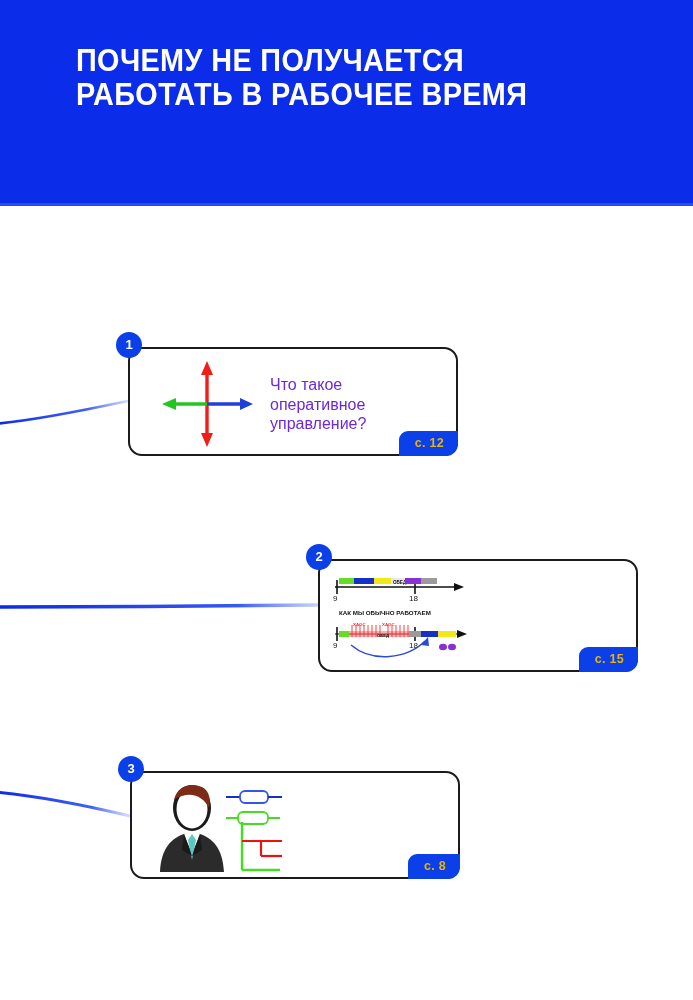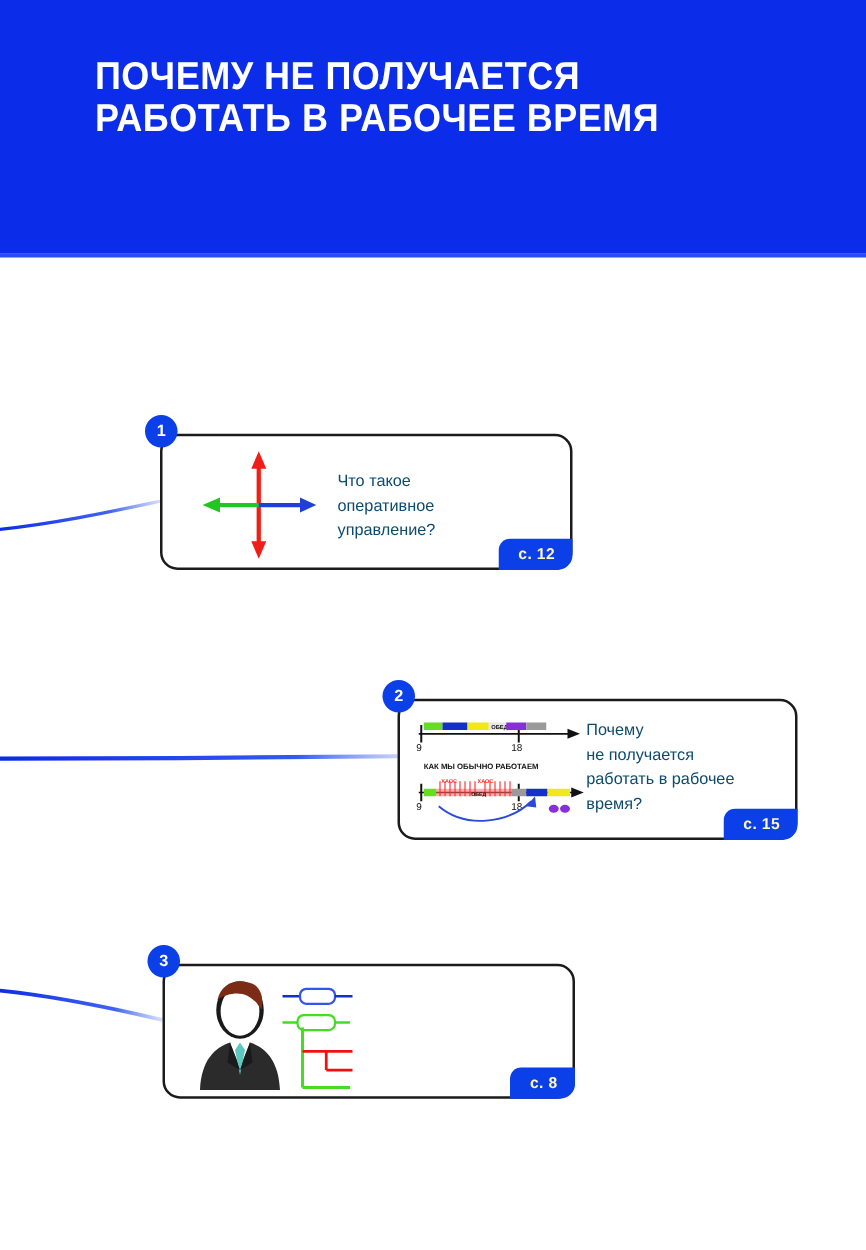--- a/index.html
+++ b/index.html
@@ -82,35 +82,35 @@
     color: #ffffff;
     font-size: 13px;
     font-weight: bold;
     line-height: 26px;
     text-align: center;
     z-index: 4;
   }
 
   .card-text {
     position: absolute;
-    color: #0c4a6e;
-    font-size: 13px;
+    color: #6d28d9;
+    font-size: 16px;
     line-height: 19.5px;
     white-space: pre-line;
   }
   .card-1 .card-text { left: 140px; top: 26px; width: 180px; }
   .card-2 .card-text { left: 149px; top: 13px; width: 170px; }
   .card-3 .card-text { left: 160px; top: 30px; width: 170px; }
 
   .page-badge {
     position: absolute;
     right: -2px;
     bottom: -2px;
     background: #0B3FE8;
-    color: #fef9c3;
+    color: #eab308;
     font-size: 12.5px;
     font-weight: bold;
     padding: 5px 14px 6px 16px;
     border-radius: 9px 0 12px 0;
     letter-spacing: 0.3px;
   }
 
   
   .icon-cross {
     position: absolute;
@@ -244,24 +244,20 @@
     <text x="6" y="81" font-family="'Liberation Sans', sans-serif" font-size="8" fill="#111">9</text>
     <text x="82" y="81" font-family="'Liberation Sans', sans-serif" font-size="8" fill="#111">18</text>
 
     <path d="M 24 78 C 45 96 80 92 98 74" fill="none" stroke="#2A4AD8" stroke-width="1.5"></path>
     <polygon points="101,70 94,78 102,79" fill="#2A4AD8"></polygon>
 
     <ellipse cx="116" cy="80" rx="4" ry="3.2" fill="#8830D8"></ellipse>
     <ellipse cx="125" cy="80" rx="4" ry="3.2" fill="#8830D8"></ellipse>
   </svg>
 
-  <div class="card-text">Почему
-не получается
-работать в рабочее
-время?</div>
   <div class="page-badge">с. 15</div>
 </div>
 
 <div class="card card-3">
   <div class="card-badge">3</div>
 
   <svg class="icon-person-gantt" viewBox="0 0 140 98">
 
     <path d="M 6 94 C 7 70 18 60 30 56 L 38 53 L 46 56 C 58 60 69 70 70 94 Z" fill="#2B2B2B"></path>
 

